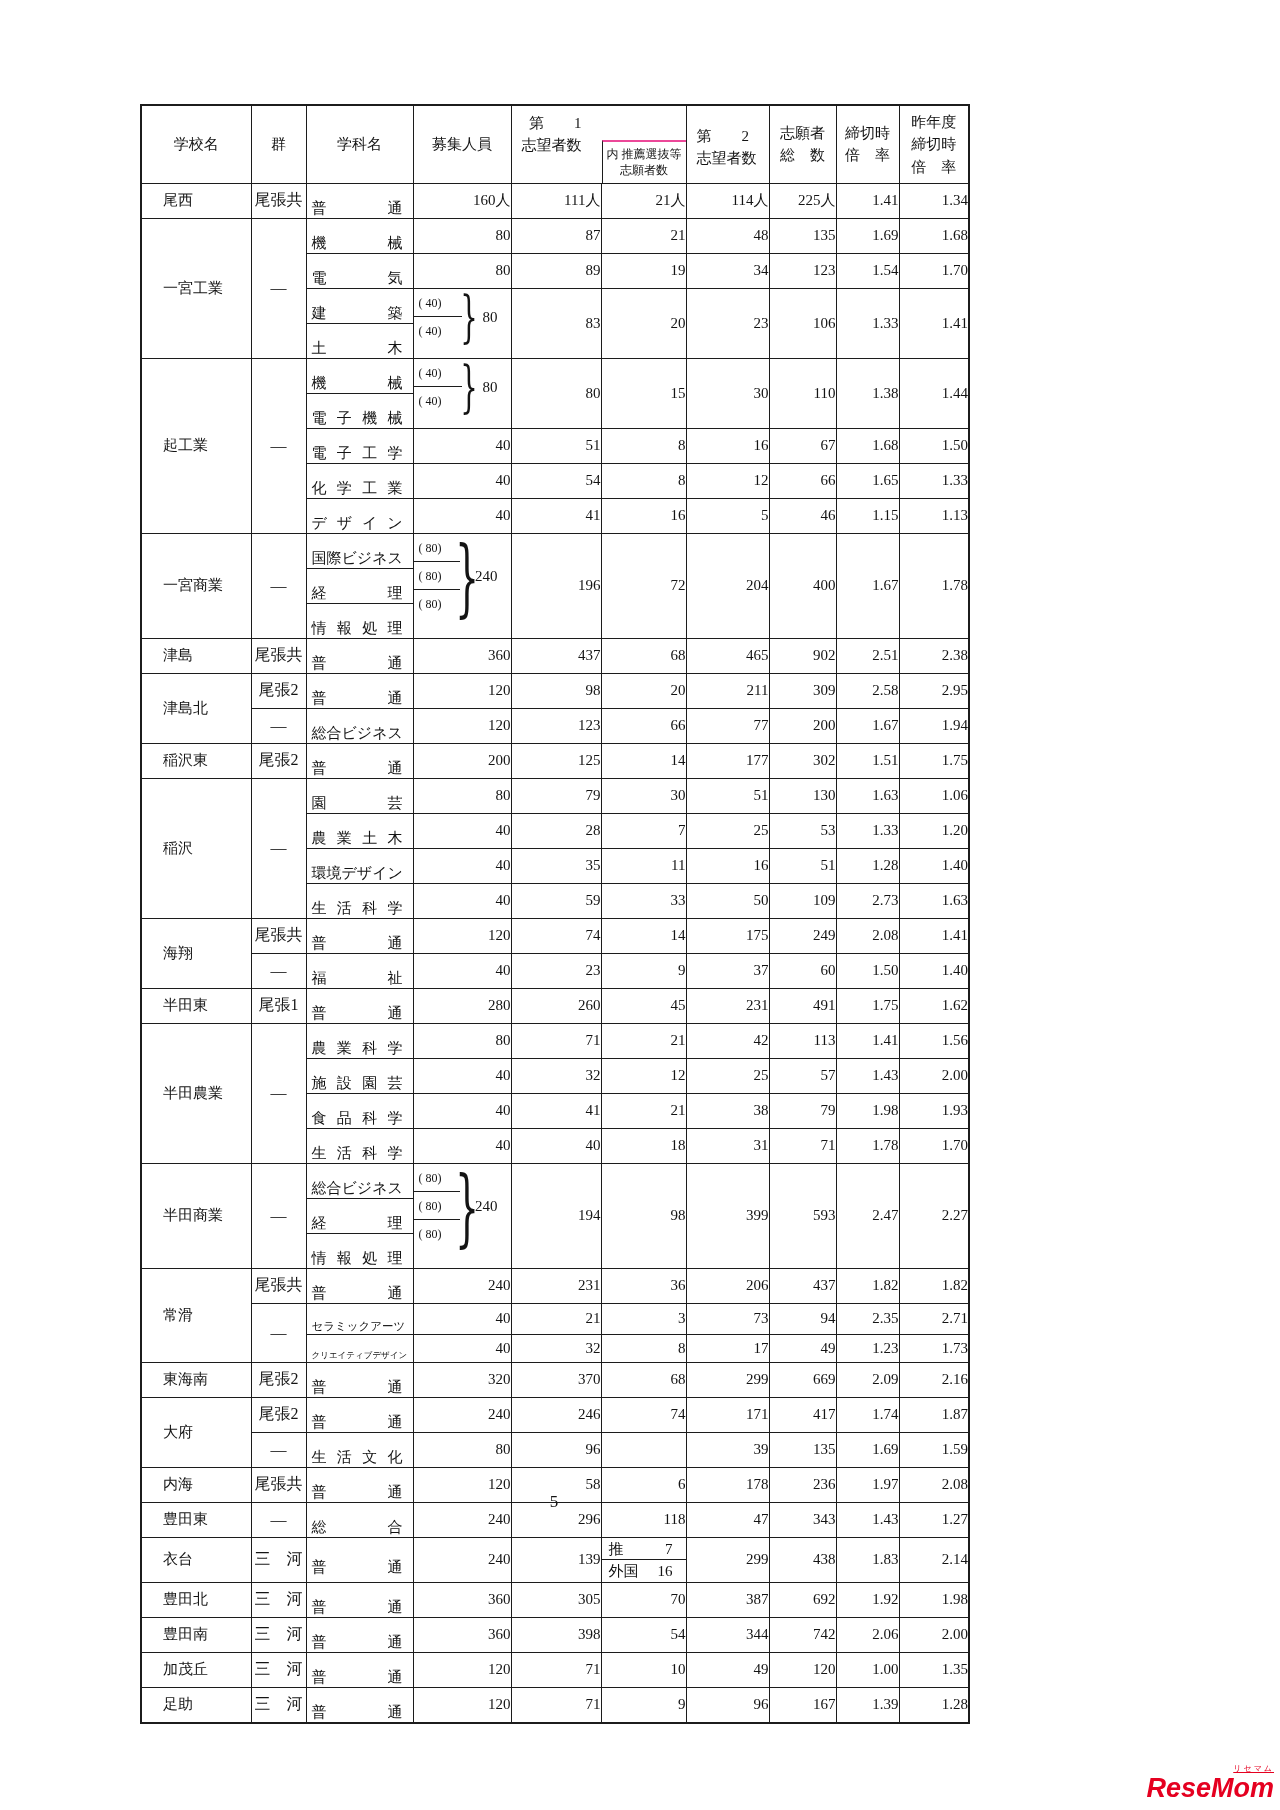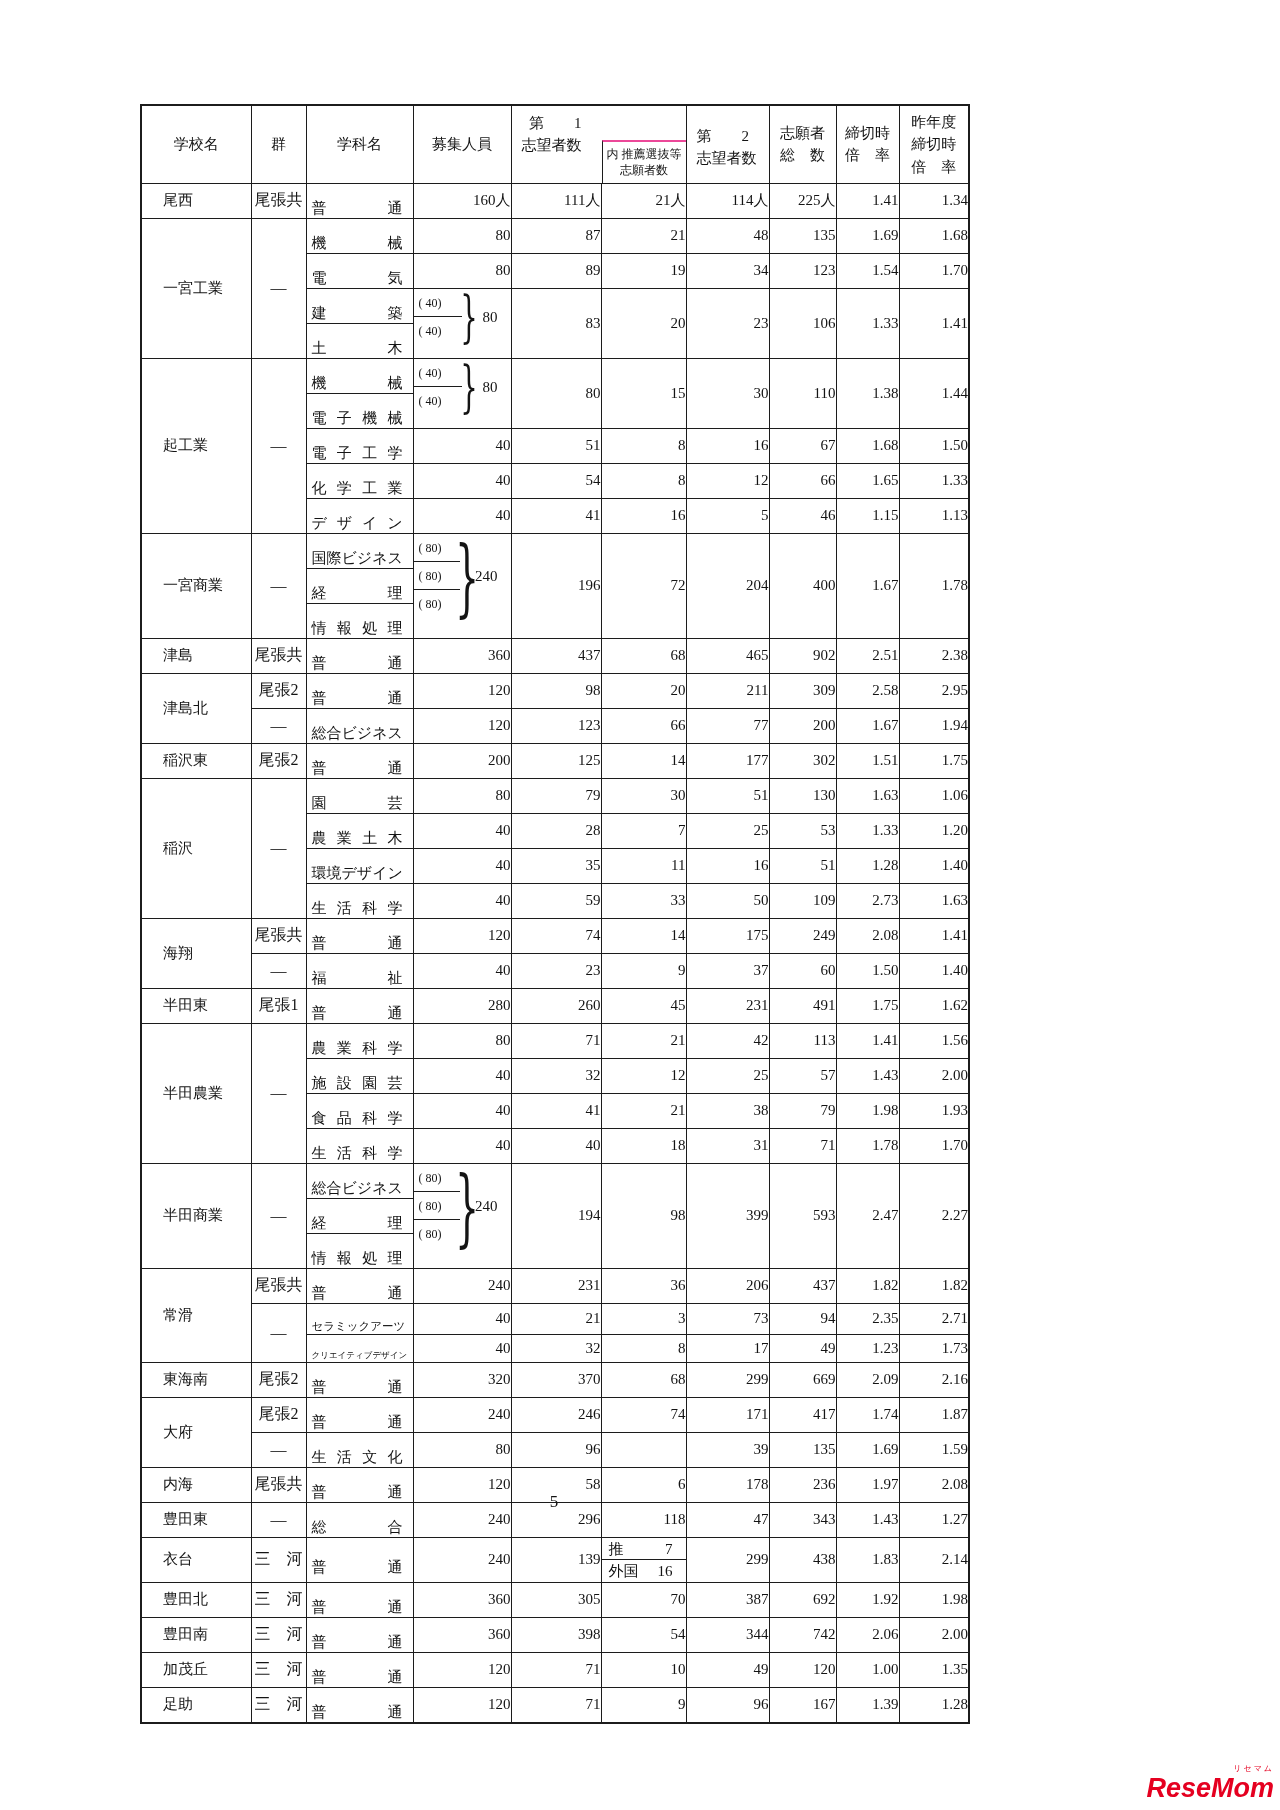--- a/index.html
+++ b/index.html
@@ -40,21 +40,21 @@
 .brace::before{content:"}";font-family:"DejaVu Serif",serif;display:block;}
 .h2 .brace::before{font-size:50px;transform:scale(0.55,1.12);}
 .h3 .brace::before{font-size:76px;transform:scale(0.5,1.1);}
 .captotal{flex:1;text-align:right;padding-right:13px;}
 td.recsplit{padding:0;}
 .recline{height:22px;line-height:22px;display:flex;justify-content:space-between;padding:0 13px 0 7px;}
 .recline.top{border-bottom:1px solid #1c1c1c;}
 td.tall{height:45px;}
 .page-number{position:absolute;left:140px;width:828px;top:1492px;text-align:center;font-size:17px;}
 .watermark{position:absolute;right:6px;bottom:8px;text-align:right;color:#e50020;font-family:"Liberation Sans",sans-serif;}
-.wm-kana{font-size:8px;letter-spacing:2px;}
+.wm-kana{font-size:8px;letter-spacing:2px;text-decoration:underline;}
 .wm-brand{font-size:27px;font-weight:bold;font-style:italic;line-height:1.05;}
 </style>
 </head>
 <body>
 
 <div class="table-wrap">
 <table class="main">
 <colgroup>
 <col style="width:110px">
         <col style="width:55px">

